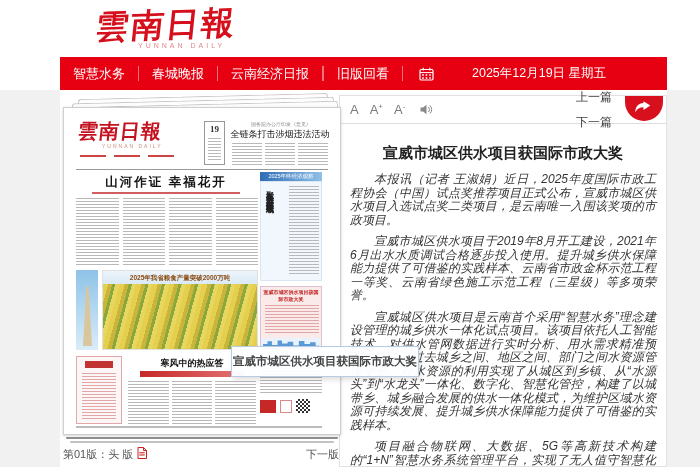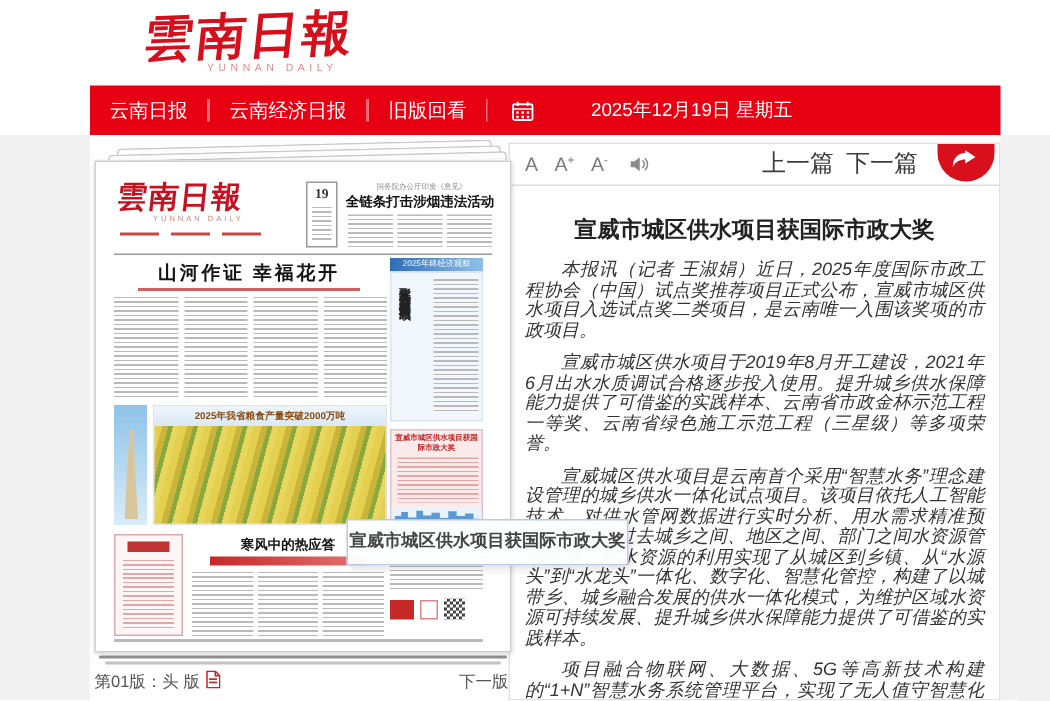--- a/index.html
+++ b/index.html
@@ -38,21 +38,21 @@
   .stripes-pink{background-image:repeating-linear-gradient(to bottom,#e2a6a6 0,#e2a6a6 1px,transparent 1px,transparent 3px);}
   .m-logo{left:14px;top:10px;font-family:"Liberation Serif",serif;font-weight:bold;font-size:20px;
     color:#c41320;transform:skewX(-6deg);letter-spacing:1px;}
   .m-sub{left:38px;top:35px;font-size:5px;color:#cc8877;letter-spacing:2px;}
   .m-slogan{left:16px;top:47px;width:100px;display:flex;gap:8px;}
   .m-slogan span{position:static;display:block;width:26px;height:2px;background:#cc4444;}
   .m-datebox{left:140px;top:13px;width:21px;height:44px;border:1px solid #999;}
   .m-datenum{left:0;top:2px;width:19px;text-align:center;font-size:9px;font-weight:bold;color:#333;font-family:Liberation Serif, serif;}
   .m-datelines{left:3px;top:16px;width:13px;height:24px;}
   .m-kicker{left:168px;top:13px;width:98px;text-align:center;font-size:5px;color:#888;}
-  .m-topline{left:166px;top:20px;width:100px;text-align:center;font-size:9px;font-weight:bold;color:#111;white-space:nowrap;}
+  .m-topline{left:166px;top:20px;width:100px;text-align:center;font-size:9px;font-weight:normal;color:#111;white-space:nowrap;}
   .m-topcols{left:168px;top:35px;width:96px;height:23px;display:flex;gap:3px;}
   .m-topcols div{position:static;flex:1;}
   .m-hr{left:12px;top:61px;width:252px;height:1px;background:#9a9a9a;}
   .m-head1{left:8px;top:66px;width:188px;text-align:center;font-size:12.5px;font-weight:bold;
     letter-spacing:2px;color:#141414;white-space:nowrap;}
   .m-head1sub{left:28px;top:84px;width:148px;height:2px;background:#d06060;}
   .m-cols{left:12px;top:90px;width:182px;height:68px;display:flex;gap:4px;}
   .m-cols div{position:static;flex:1;}
   .m-eco-head{left:196px;top:64px;width:62px;height:9px;line-height:9px;text-align:center;
     font-size:5.5px;color:#fff;background:linear-gradient(90deg,#2f6eb5,#8fc0e8);}
@@ -101,21 +101,21 @@
   .page-bar .next{margin-left:auto;cursor:pointer;color:#555;text-align:center;}
 
   
   .panel{position:absolute;left:339px;top:95px;width:328px;height:372px;background:#fff;
     border:1px solid #e2e2e2;box-sizing:border-box;}
   .toolbar{position:relative;height:27px;border-bottom:1px solid #ddd;display:flex;align-items:center;padding:0 10px;}
   .font-btn{border:none;background:none;color:#7a7a7a;font-size:13px;padding:0;margin-right:11px;cursor:pointer;
     font-family:"Liberation Sans",sans-serif;}
   .font-btn sup{font-size:8px;}
   .speaker{margin-left:4px;cursor:pointer;display:flex;align-items:center;}
-  .art-links{margin-left:auto;margin-right:44px;display:flex;gap:8px;font-size:16px;color:#3d3d3d;}
+  .art-links{margin-left:auto;margin-right:44px;display:flex;gap:8px;font-size:12px;color:#3d3d3d;flex-direction:column;}
   .art-links span{cursor:pointer;}
   .badge{position:absolute;right:3px;top:0;width:38px;height:25px;background:#d8101e;
     border-radius:0 0 19px 19px;display:flex;align-items:center;justify-content:center;cursor:pointer;}
   .content{padding:12px 10px 0;}
   .article-title{font-size:15px;font-weight:bold;color:#222;text-align:center;margin:8px 0 10px;}
   .content p{font-size:12px;line-height:13.5px;color:#333;text-align:justify;text-indent:2em;margin:0 0 8px;font-style:italic;}
 
   
   .tooltip{position:absolute;left:231px;top:346px;width:186px;height:29px;line-height:29px;z-index:9;
     background:rgba(253,254,255,.97);border:1px solid #b9cbe3;box-shadow:2px 3px 5px rgba(0,0,0,.12);
@@ -128,22 +128,23 @@
 
   <div class="gray-strip gray-left"></div>
   <div class="gray-strip gray-right"></div>
 
   <div class="site-logo">
     <div class="site-logo-text">雲南日報</div>
     <div class="site-logo-sub">YUNNAN DAILY</div>
   </div>
 
   <div class="nav">
-    <div class="nav-item">云南日报</div>
-    <div class="nav-sep"></div>
+    <div class="nav-item">智慧水务</div>
+    <div class="nav-sep"></div>
+    <div class="nav-item">春城晚报</div>
     <div class="nav-sep"></div>
     <div class="nav-item">云南经济日报</div>
     <div class="nav-sep"></div>
     <div class="nav-sep"></div>
     <div class="nav-item">旧版回看</div>
     <div class="nav-sep"></div>
     <div class="nav-cal">
       <svg width="15" height="14" viewBox="0 0 15 14">
         <rect x="1" y="2.5" width="13" height="10.5" rx="1.2" fill="none" stroke="#fff" stroke-width="1.2"></rect>
         <line x1="4.2" y1="0.8" x2="4.2" y2="3.6" stroke="#fff" stroke-width="1.2"></line>

